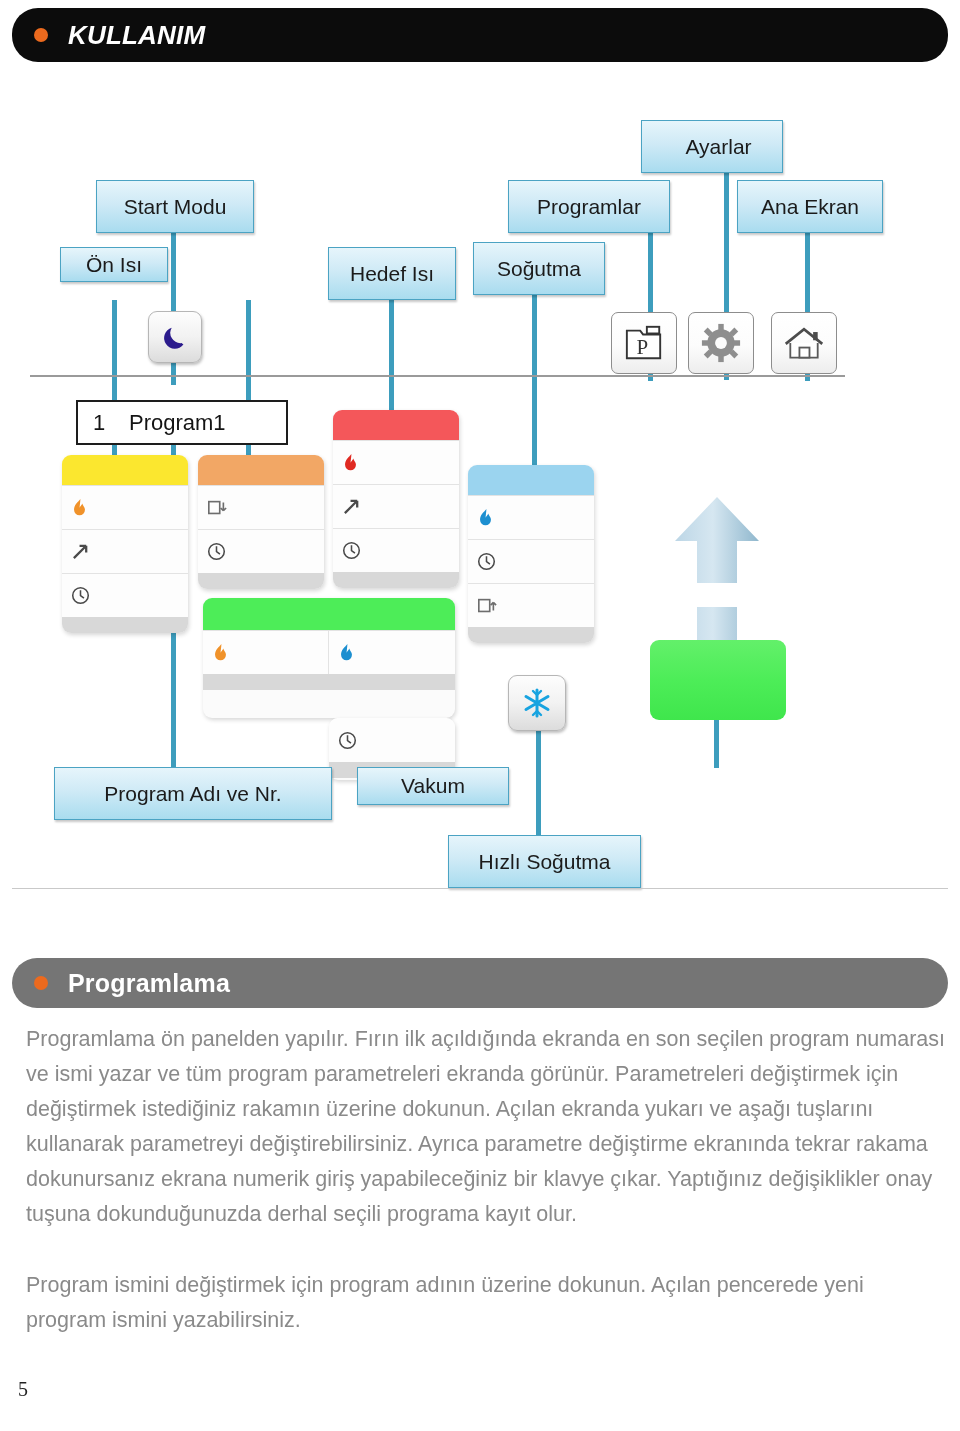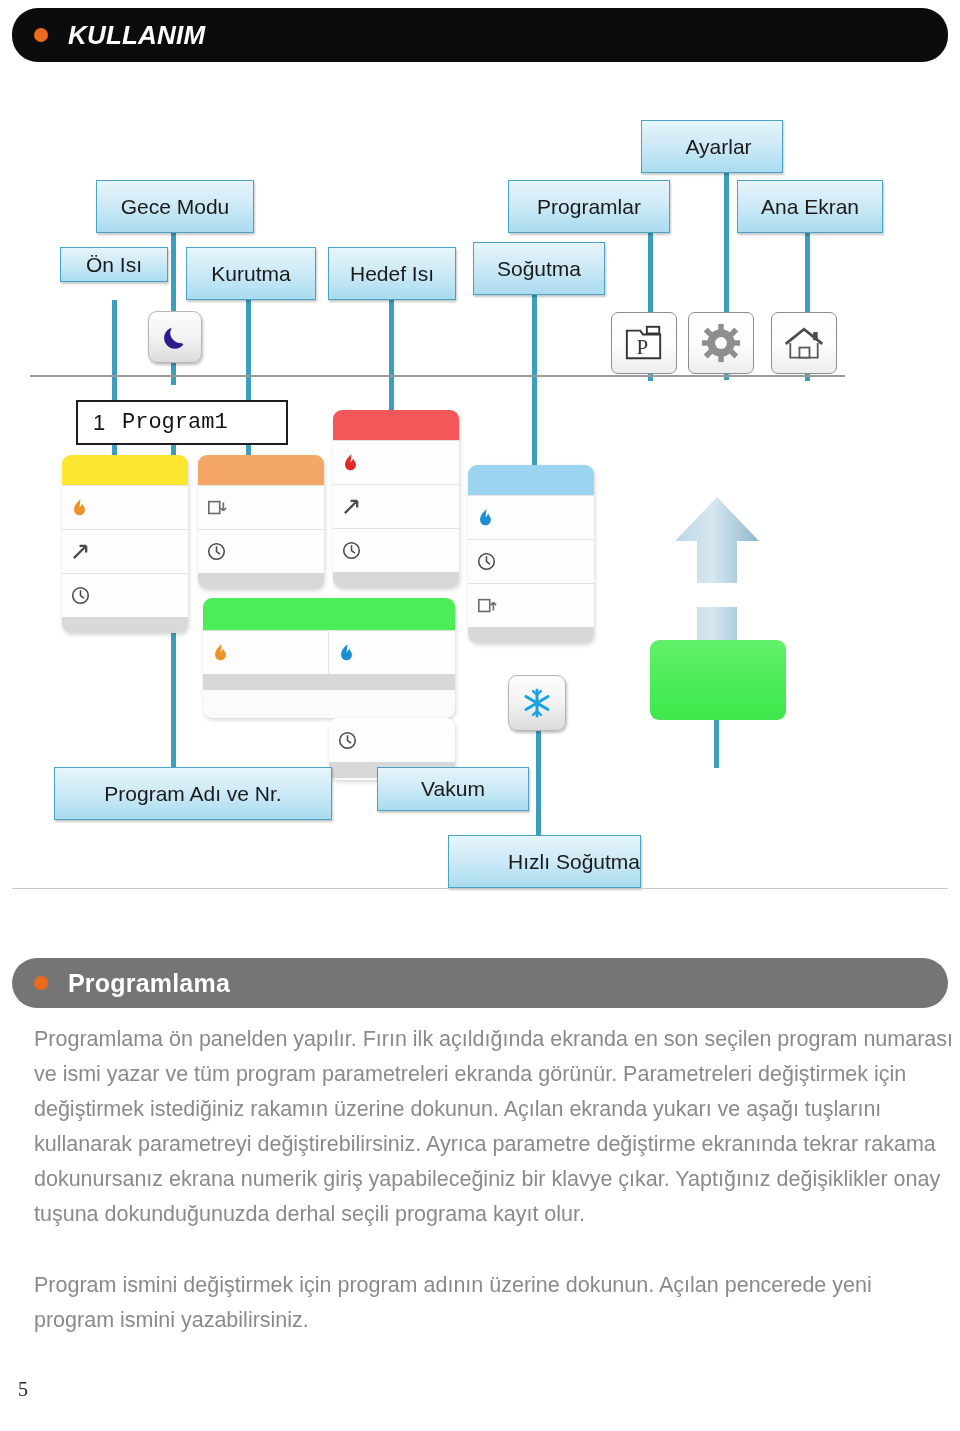--- a/index.html
+++ b/index.html
@@ -82,30 +82,30 @@
     padding-left:9px;box-sizing:border-box;background:#fdfdfd;
   }
   .card .ft{height:16px;background:#d8d8d8;}
 
   .namebox{
     position:absolute;box-sizing:border-box;
     border:2px solid #1d1d1d;background:#ffffff;
     display:flex;align-items:center;font-size:22px;color:#141414;
   }
   .namebox .num{width:42px;text-align:center;}
-  .namebox .nm{margin-left:2px;font-family:Liberation Mono, monospace;}
+  .namebox .nm{margin-left:9px;}
 
   .greenbtn{
     position:absolute;border-radius:9px;
     background:linear-gradient(to bottom,#63f06a 0%,#4ded58 50%,#3fe64c 100%);
   }
 
   
   .para{
-    position:absolute;left:34px;width:920px;
+    position:absolute;left:26px;width:920px;
     color:#8a8a8a;font-size:21.5px;line-height:35px;text-align:left;
   }
   #para1{top:1022px;}
   #para2{top:1268px;}
   #pagenum{
     position:absolute;left:18px;top:1378px;
     font-size:20px;color:#222;font-family:"Liberation Serif",serif;
   }
   svg{display:block;}
 </style>
@@ -129,37 +129,34 @@
   <div class="lead" style="left:805px;top:163px;height:148px;"></div>
 
   <div class="lead" style="left:171px;top:340px;height:357px;"></div>
   <div class="lead" style="left:432px;top:540px;height:157px;"></div>
   <div class="lead" style="left:536px;top:635px;height:130px;"></div>
   <div class="lead" style="left:714px;top:578px;height:120px;"></div>
 
   <div id="hrule-top"></div>
 
   <div class="callout" style="left:96px;top:110px;width:158px;height:53px;">
-    <span>Gece Modu</span>
+    <span>Start Modu</span>
   </div>
   <div class="callout" style="left:508px;top:110px;width:162px;height:53px;">
     <span>Programlar</span>
   </div>
   <div class="callout" style="left:641px;top:50px;width:142px;height:53px;padding-left:13px;">
     <span>Ayarlar</span>
   </div>
   <div class="callout" style="left:737px;top:110px;width:146px;height:53px;">
     <span>Ana Ekran</span>
   </div>
 
   <div class="callout" style="left:60px;top:177px;width:108px;height:35px;">
     <span>Ön Isı</span>
-  </div>
-  <div class="callout" style="left:186px;top:177px;width:130px;height:53px;">
-    <span>Kurutma</span>
   </div>
   <div class="callout" style="left:328px;top:177px;width:128px;height:53px;">
     <span>Hedef Isı</span>
   </div>
   <div class="callout" style="left:473px;top:172px;width:132px;height:53px;">
     <span>Soğutma</span>
   </div>
 
   <div class="sqbtn" style="left:148px;top:241px;width:54px;height:52px;">
     <svg width="30" height="30" viewBox="0 0 32 32">
@@ -336,24 +333,24 @@
     <path d="M50 2 L92 46 L70 46 L70 88 L30 88 L30 46 L8 46 Z" fill="url(#agrad)"></path>
     <path d="M50 198 L92 154 L70 154 L70 112 L30 112 L30 154 L8 154 Z" fill="url(#agrad)"></path>
   </svg>
 
 
   <div class="greenbtn" style="left:650px;top:570px;width:136px;height:80px;"></div>
 
   <div class="callout" style="left:54px;top:697px;width:278px;height:53px;">
     <span>Program Adı ve Nr.</span>
   </div>
-  <div class="callout" style="left:357px;top:697px;width:152px;height:44px;margin-left:20px;">
+  <div class="callout" style="left:357px;top:697px;width:152px;height:38px;">
     <span>Vakum</span>
   </div>
-  <div class="callout" style="left:448px;top:765px;width:193px;height:53px;justify-content:flex-end;">
+  <div class="callout" style="left:448px;top:765px;width:193px;height:53px;">
     <span>Hızlı Soğutma</span>
   </div>
 
   <div id="hrule-bottom"></div>
 </div>
 
 <div class="bar" id="programlama-bar">
   <span class="dot"></span>
   <span class="bar-title">Programlama</span>
 </div>

